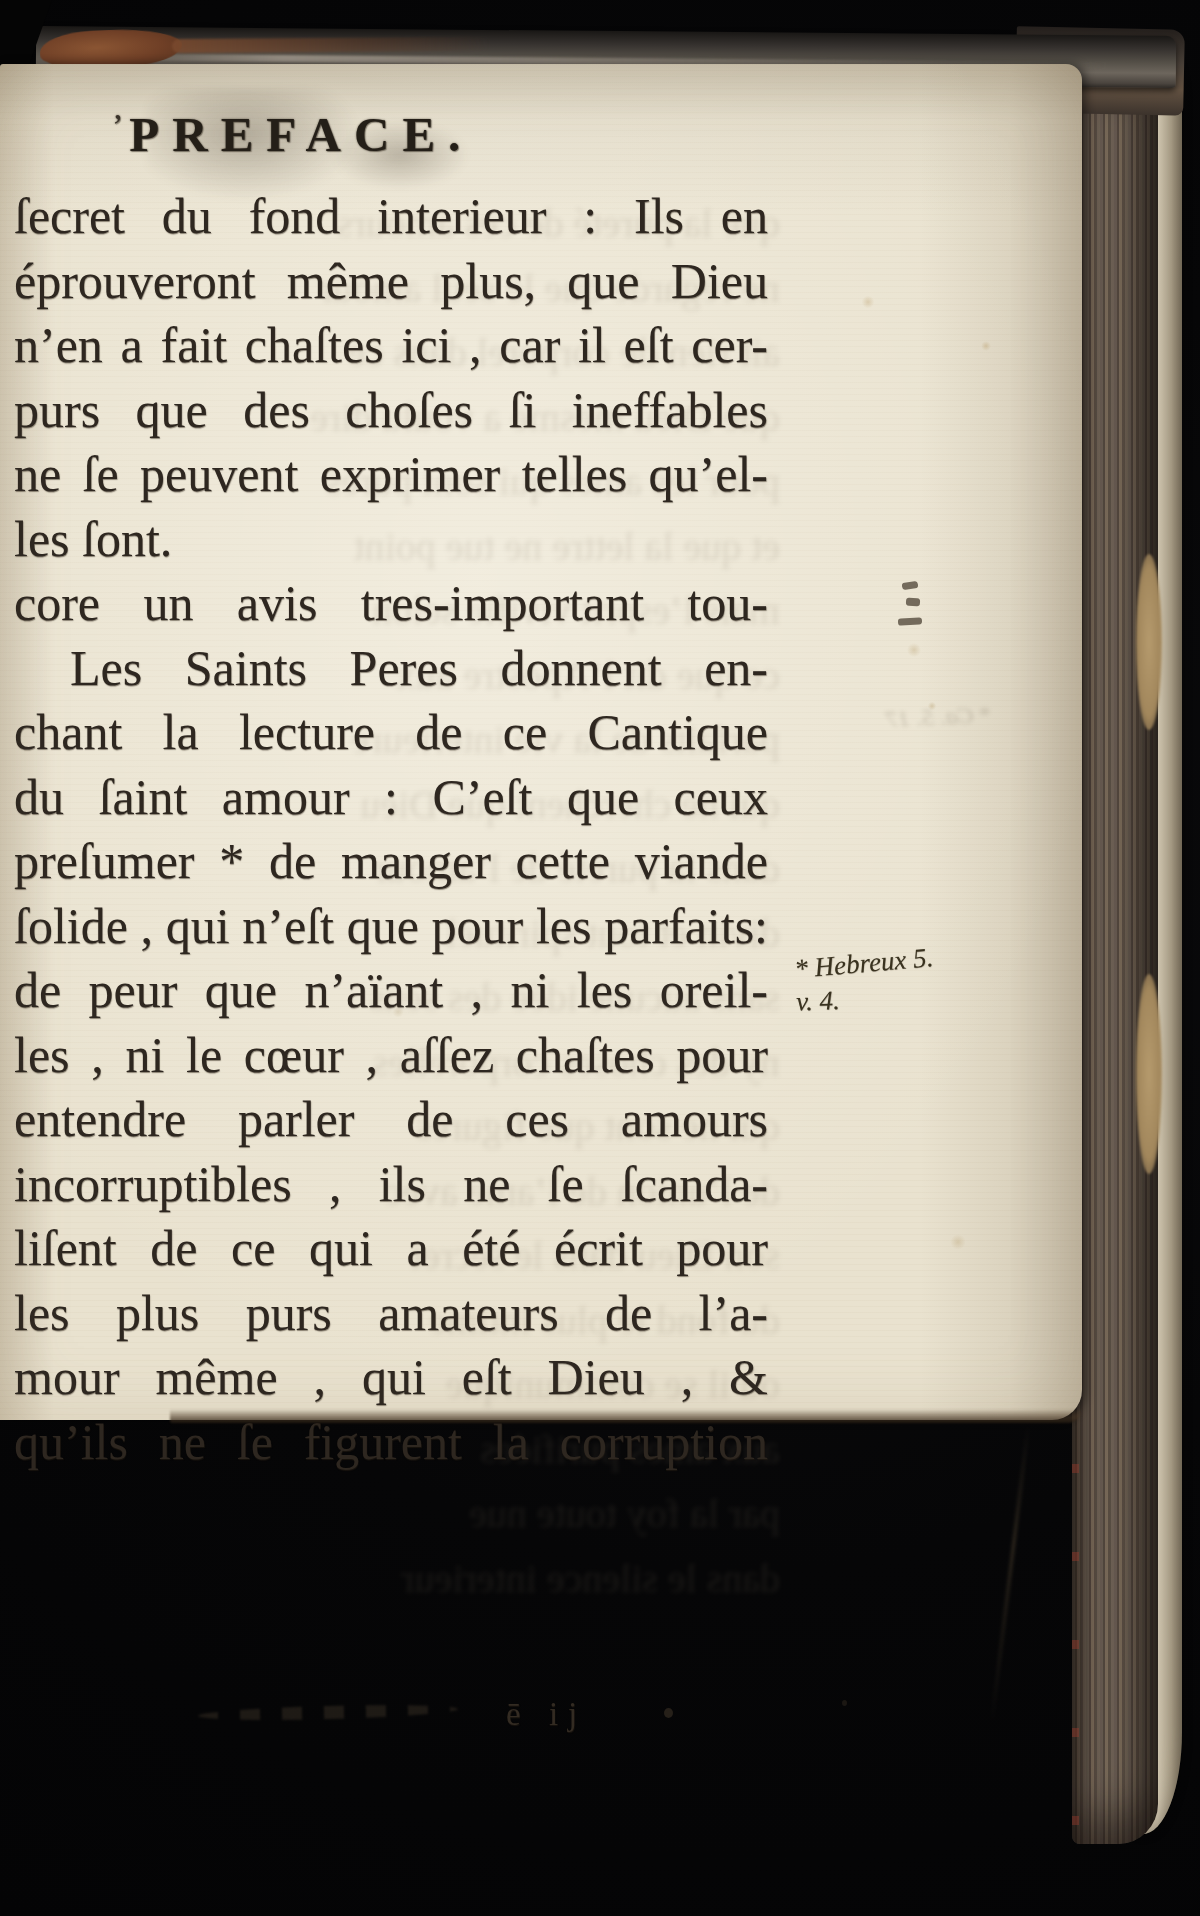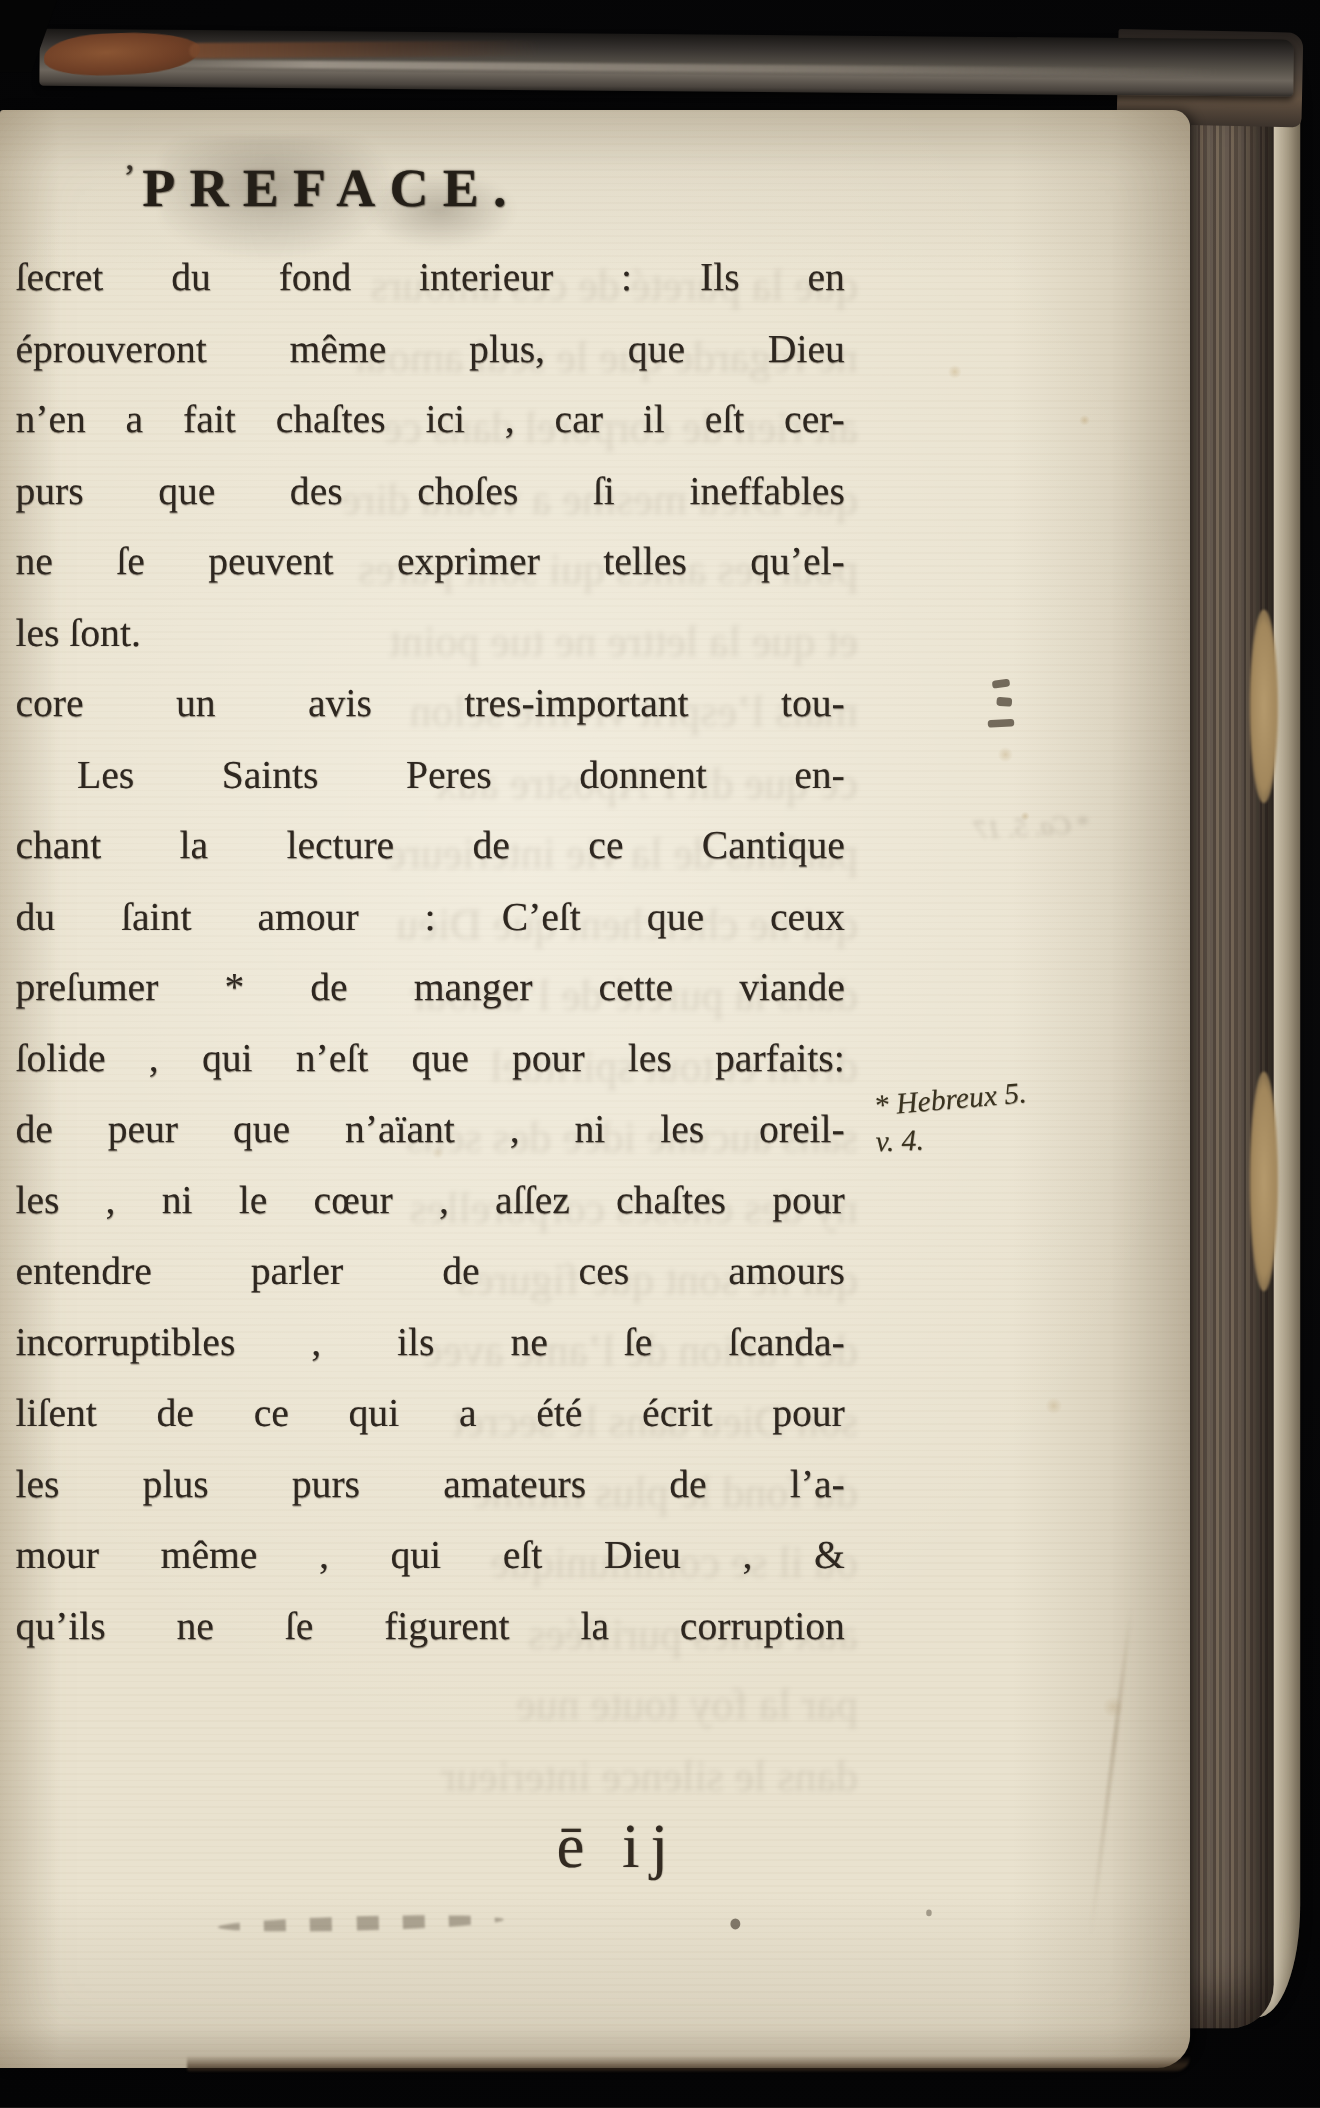--- a/index.html
+++ b/index.html
@@ -59,30 +59,29 @@
     filter:blur(.7px);opacity:.8;
   }
   .fore-edge .tan-1,.fore-edge .tan-2{
     position:absolute;right:-4px;width:26px;background:radial-gradient(ellipse,#b59a6d 0%,#a2875c 60%,rgba(162,135,92,0) 100%);
     filter:blur(1px);
   }
   .fore-edge .tan-1{top:498px;height:176px;border-radius:50%;}
   .fore-edge .tan-2{top:918px;height:200px;border-radius:50%;}
   
   .page{
-    position:absolute;left:0;top:64px;width:1082px;height:1780px;
+    position:absolute;left:0;top:64px;width:1082px;height:1356px;
     background-color:#e9e2cf;
     background-image:
       radial-gradient(ellipse 880px 1150px at 44% 38%, rgba(255,253,246,.4) 0%, rgba(255,253,246,0) 72%),
       linear-gradient(90deg, rgba(118,100,72,.22) 0px, rgba(118,100,72,0) 54px, rgba(118,100,72,0) 920px, rgba(118,100,72,.12) 1010px, rgba(95,78,55,.3) 1082px),
       linear-gradient(180deg, rgba(108,94,70,.28) 0px, rgba(108,94,70,.07) 56px, rgba(108,94,70,0) 150px, rgba(108,94,70,0) 1620px, rgba(108,94,70,.12) 1740px, rgba(86,70,50,.32) 1780px),
       repeating-linear-gradient(180deg, rgba(158,138,100,.05) 0 1.5px, rgba(158,138,100,0) 1.5px 6px);
     border-radius:3px 16px 30px 0;
     box-shadow:inset 0 0 70px rgba(150,128,92,.22), 4px 0 10px rgba(0,0,0,.45);
-    margin-top:36px;
   }
   .page .foxing{
     position:absolute;inset:0;pointer-events:none;
     background-image:
       radial-gradient(circle 9px at 868px 238px, rgba(178,146,88,.30), rgba(178,146,88,0) 70%),
       radial-gradient(circle 7px at 986px 282px, rgba(178,146,88,.34), rgba(178,146,88,0) 70%),
       radial-gradient(circle 10px at 914px 586px, rgba(170,140,84,.28), rgba(170,140,84,0) 70%),
       radial-gradient(circle 6px at 932px 642px, rgba(170,140,84,.32), rgba(170,140,84,0) 70%),
       radial-gradient(circle 11px at 958px 1178px, rgba(172,142,86,.26), rgba(172,142,86,0) 70%),
       radial-gradient(circle 8px at 398px 948px, rgba(168,140,86,.18), rgba(168,140,86,0) 70%),
@@ -112,37 +111,37 @@
   }
   
   .title{
     position:absolute;left:112px;top:42px;
     font-size:49px;font-weight:bold;letter-spacing:13px;color:#241f18;
     text-shadow:0 0 2px rgba(38,30,20,.65), 1px 1px 1px rgba(38,30,20,.4);
   }
   .title .mark{font-weight:normal;font-size:34px;letter-spacing:0;vertical-align:14px;margin-right:6px;color:#3a332a;}
   .body-text{
     position:absolute;left:14px;top:120px;width:754px;
-    font-size:36px;line-height:64.5px;color:#2e2720;
+    font-size:50px;line-height:64.5px;color:#2e2720;
     text-shadow:.4px .7px 1px rgba(44,34,22,.5);
   }
   .line{text-align:justify;text-align-last:justify;}
   .line.left{text-align:center;text-align-last:left;}
   .line.indent{text-indent:56px;}
   .it{}
   .margin-note{
     position:absolute;left:794px;top:878px;width:210px;
     font-style:italic;font-size:27px;line-height:36px;color:#39321f;
     text-shadow:.3px .5px .8px rgba(50,40,26,.45);
   }
   .margin-note .mn1{display:block;transform:rotate(-5deg);}
   .margin-note .mn2{display:block;margin-left:2px;margin-top:2px;transform:rotate(-2deg);}
   .signature{
-    position:absolute;left:506px;top:1546px;
-    font-size:57px;color:#332b22;letter-spacing:10px;
+    position:absolute;left:506px;top:1632px;
+    font-size:33px;color:#332b22;letter-spacing:10px;
     text-shadow:.4px .7px 1px rgba(44,34,22,.5);
   }
   
   .smudge-title{
     position:absolute;left:146px;top:24px;width:220px;height:116px;
     background:radial-gradient(ellipse at 45% 40%, rgba(62,52,38,.30), rgba(62,52,38,0) 68%);
     filter:blur(3px);
   }
   .smudge-title2{
     position:absolute;left:330px;top:56px;width:140px;height:70px;

